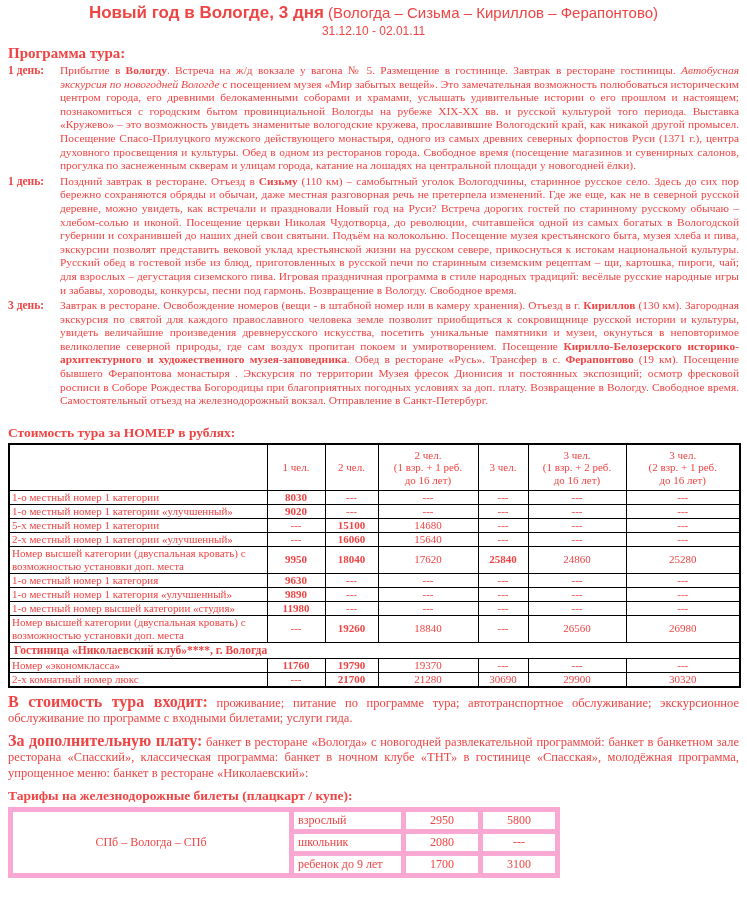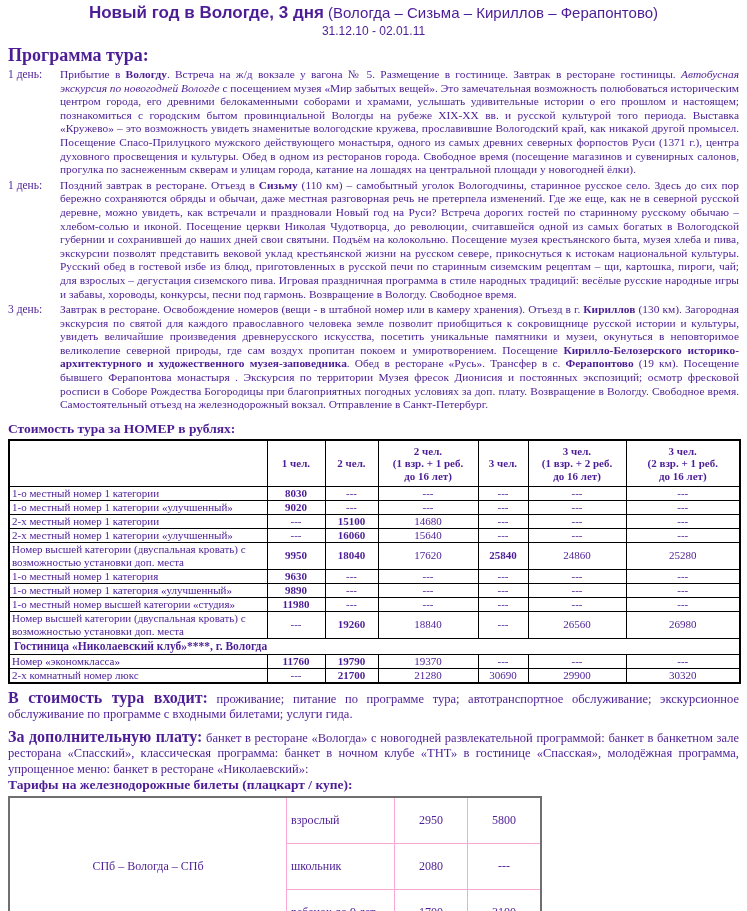--- a/index.html
+++ b/index.html
@@ -1,47 +1,47 @@
 <!DOCTYPE html>
 <html><head>
 <meta charset="utf-8">
 <style>
   html,body{margin:0;padding:0;background:#fff;}
   .page{
     width:747px;height:911px;box-sizing:border-box;
-    padding:3px 8px 0 8px;background:#fff;color:#4c1d95;
+    padding:3px 8px 0 8px;background:#fff;color:#ef4444;
     font-family:"Liberation Serif",serif;overflow:hidden;
   }
   
   .title{text-align:center;font-family:"Liberation Sans",sans-serif;line-height:20px;}
   .title .main{font-size:17px;font-weight:bold;}
   .title .sub{font-size:15px;font-weight:normal;}
   .date{text-align:center;font-family:"Liberation Sans",sans-serif;font-size:12px;margin-top:1px;}
   
-  .prog-head{font-weight:bold;font-size:18px;margin-top:7px;}
+  .prog-head{font-weight:bold;font-size:15px;margin-top:7px;}
   .day{display:flex;margin-top:2px;}
-  .day-label{flex:0 0 52px;width:52px;font-weight:normal;font-size:11.5px;line-height:13.6px;}
+  .day-label{flex:0 0 52px;width:52px;font-weight:bold;font-size:11.5px;line-height:13.6px;}
   .day-text{flex:1;font-size:11.4px;line-height:13.6px;text-align:justify;}
   .b{font-weight:bold;}
   .i{font-style:italic;}
   
-  .price-head{font-weight:bold;font-size:13.5px;margin-top:9px;margin-bottom:2px;}
+  .price-head{font-weight:bold;font-size:13.5px;margin-top:17px;margin-bottom:2px;}
   table.price{border-collapse:collapse;width:731px;table-layout:fixed;border:2px solid #000;}
   table.price th,table.price td{border:1px solid #000;font-size:11px;padding:0 2px;overflow:hidden;}
-  table.price th{font-weight:bold;vertical-align:middle;line-height:12.5px;height:45px;}
+  table.price th{font-weight:normal;vertical-align:middle;line-height:12.5px;height:45px;}
   tr.section-row td{font-weight:bold;font-size:11.5px;text-align:left;padding-left:4px;height:15px;line-height:14px;}
   td.lbl{text-align:left;padding-left:4px;line-height:13px;}
   td.val{text-align:center;line-height:13px;}
   
   .para{font-size:12.5px;line-height:15.5px;text-align:justify;margin-top:6px;}
   .para .lead{font-weight:bold;font-size:16px;}
   
-  .rail-head{font-weight:bold;font-size:13.5px;}
+  .rail-head{font-weight:bold;font-size:13.5px;margin-top:7px;}
   table.rail{border-collapse:collapse;border:2px solid #6f6f6f;margin-top:3px;table-layout:fixed;}
-  table.rail td{border:1px solid #f9a8d4;font-size:12px;height:17px;padding:14px 4px;background:#fff;}
+  table.rail td{border:5px solid #f9a8d4;font-size:12px;height:17px;padding:0 4px;background:#fff;}
   td.route{width:268px;background:#d9d9d9;text-align:center;font-size:12.5px;}
   td.rlbl{width:99px;text-align:left;}
   td.rval{width:64px;text-align:center;}
 </style>
 </head>
 <body>
 
 <div class="page">
 
   <div class="title">
@@ -100,21 +100,21 @@
         <tr>
           <td class="lbl">1-о местный номер 1 категории «улучшенный»</td>
           <td class="val b">9020</td>
           <td class="val">---</td>
           <td class="val">---</td>
           <td class="val">---</td>
           <td class="val">---</td>
           <td class="val">---</td>
         </tr>
         <tr>
-          <td class="lbl">2-х местный номер 1 категории</td>
+          <td class="lbl">5-х местный номер 1 категории</td>
           <td class="val">---</td>
           <td class="val b">15100</td>
           <td class="val">14680</td>
           <td class="val">---</td>
           <td class="val">---</td>
           <td class="val">---</td>
         </tr>
         <tr>
           <td class="lbl">2-х местный номер 1 категории «улучшенный»</td>
           <td class="val">---</td>

